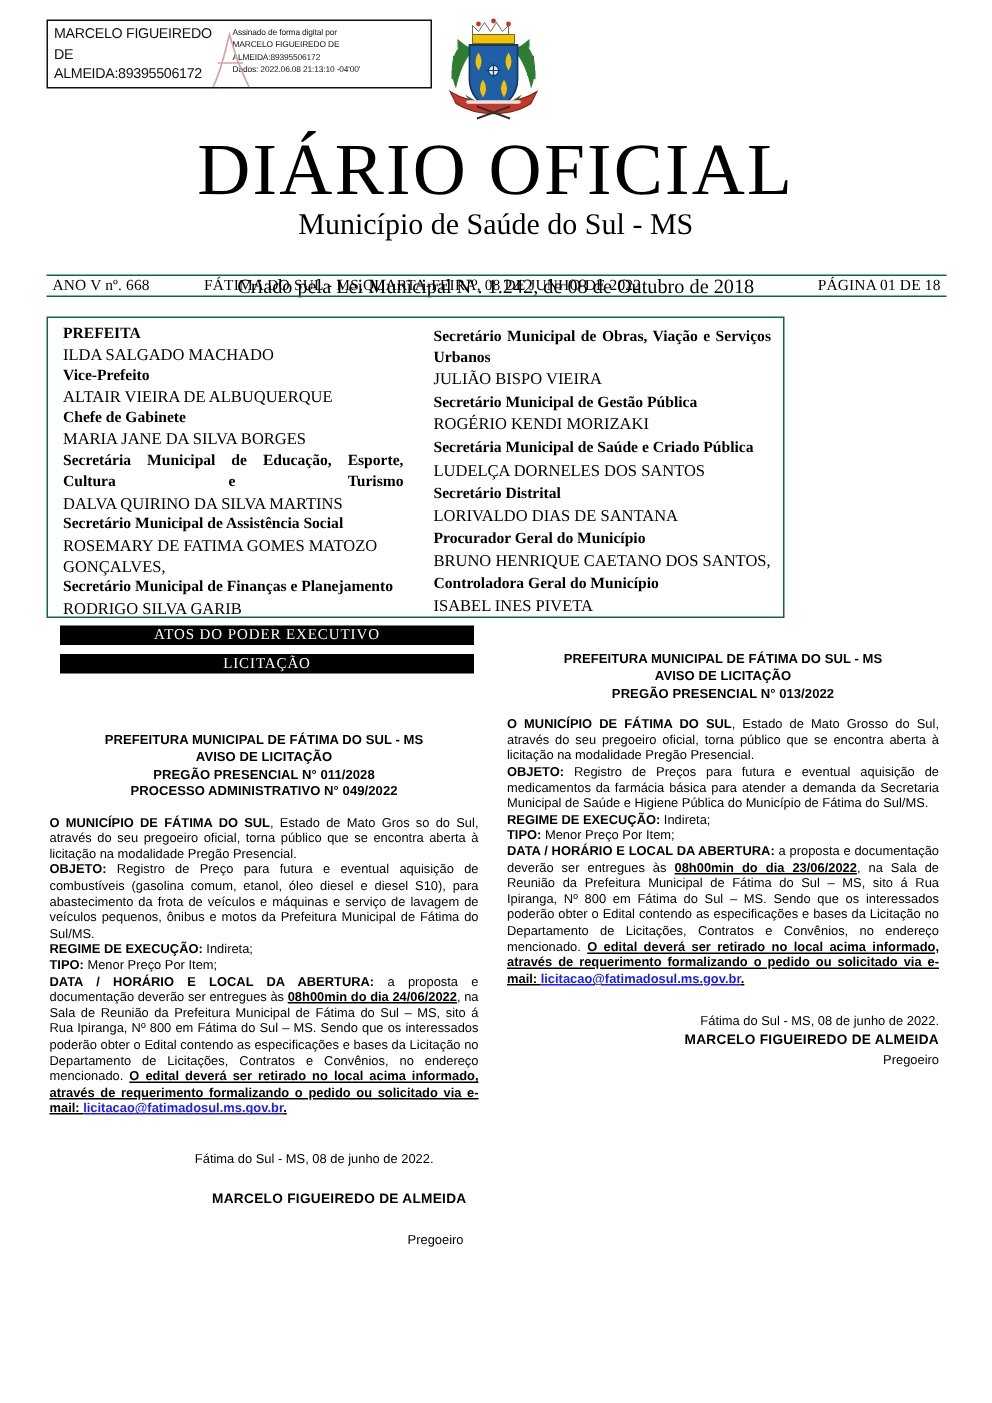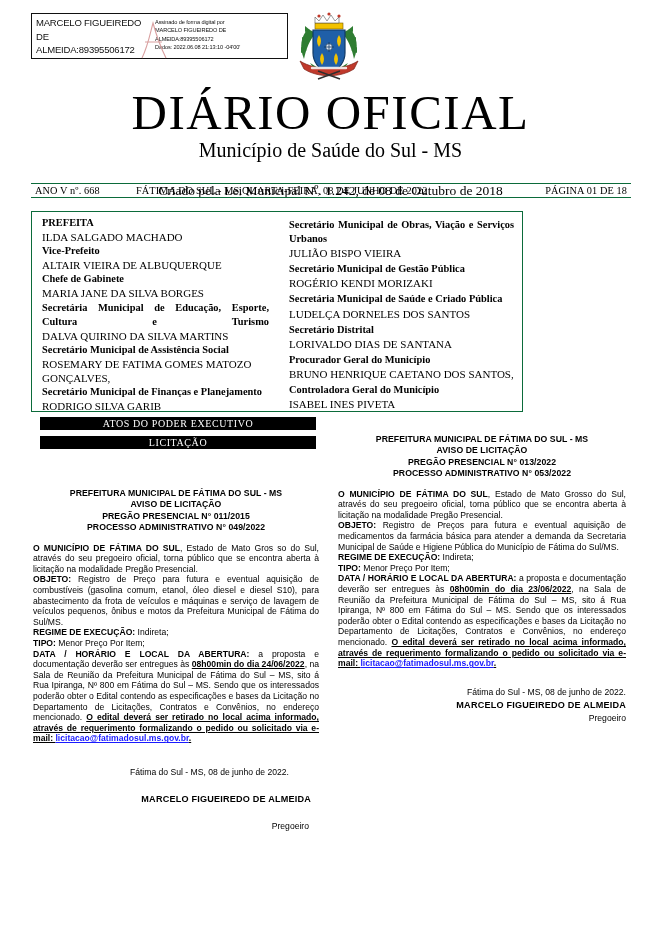--- a/index.html
+++ b/index.html
@@ -290,21 +290,21 @@
   </div>
 </div>
 
 <div class="banner" id="banner-atos">ATOS DO PODER EXECUTIVO</div>
 <div class="banner" id="banner-lic">LICITAÇÃO</div>
 
 <div class="col" id="col-left">
   <div class="art-head">
     <div>PREFEITURA MUNICIPAL DE FÁTIMA DO SUL - MS</div>
     <div>AVISO DE LICITAÇÃO</div>
-    <div>PREGÃO PRESENCIAL N° 011/2015</div>
+    <div>PREGÃO PRESENCIAL N° 011/2028</div>
     <div>PROCESSO ADMINISTRATIVO N° 049/2022</div>
   </div>
   <div class="art-body">
     <p><b>O MUNICÍPIO DE FÁTIMA DO SUL</b><span>, Estado de Mato Gros so do Sul, através do seu pregoeiro oficial, torna público que se encontra aberta à licitação na modalidade Pregão Presencial.</span></p>
     <p><b>OBJETO:</b><span> Registro de Preço para futura e eventual aquisição de combustíveis (gasolina comum, etanol, óleo diesel e diesel S10), para abastecimento da frota de veículos e máquinas e serviço de lavagem de veículos pequenos, ônibus e motos da Prefeitura Municipal de Fátima do Sul/MS.</span></p>
     <p><b>REGIME DE EXECUÇÃO:</b><span> Indireta;</span></p>
     <p><b>TIPO:</b><span> Menor Preço Por Item;</span></p>
     <p><b>DATA / HORÁRIO E LOCAL DA ABERTURA:</b><span> a proposta e documentação deverão ser entregues às </span><span class="u">08h00min do dia 24/06/2022</span><span>, na Sala de Reunião da Prefeitura Municipal de Fátima do Sul – MS, sito á Rua Ipiranga, Nº 800 em Fátima do Sul – MS. Sendo que os interessados poderão obter o Edital contendo as especificações e bases da Licitação no Departamento de Licitações, Contratos e Convênios, no endereço mencionado. </span><span class="u">O edital deverá ser retirado no local acima informado, através de requerimento formalizando o pedido ou solicitado via e-mail: </span><a class="email" href="#">licitacao@fatimadosul.ms.gov.br</a><span class="u">.</span></p>
   </div>
   <div class="sign-block">
@@ -312,21 +312,20 @@
     <span class="sign-name">MARCELO FIGUEIREDO DE ALMEIDA</span>
     <span class="sign-role">Pregoeiro</span>
   </div>
 </div>
 
 <div class="col" id="col-right">
   <div class="art-head">
     <div>PREFEITURA MUNICIPAL DE FÁTIMA DO SUL - MS</div>
     <div>AVISO DE LICITAÇÃO</div>
     <div>PREGÃO PRESENCIAL N° 013/2022</div>
-    <div>PROCESSO ADMINISTRATIVO N° 053/2022</div>
   </div>
   <div class="art-body">
     <p><b>O MUNICÍPIO DE FÁTIMA DO SUL</b><span>, Estado de Mato Grosso do Sul, através do seu pregoeiro oficial, torna público que se encontra aberta à licitação na modalidade Pregão Presencial.</span></p>
     <p><b>OBJETO:</b><span> Registro de Preços para futura e eventual aquisição de medicamentos da farmácia básica para atender a demanda da Secretaria Municipal de Saúde e Higiene Pública do Município de Fátima do Sul/MS.</span></p>
     <p><b>REGIME DE EXECUÇÃO:</b><span> Indireta;</span></p>
     <p><b>TIPO:</b><span> Menor Preço Por Item;</span></p>
     <p><b>DATA / HORÁRIO E LOCAL DA ABERTURA:</b><span> a proposta e documentação deverão ser entregues às </span><span class="u">08h00min do dia 23/06/2022</span><span>, na Sala de Reunião da Prefeitura Municipal de Fátima do Sul – MS, sito á Rua Ipiranga, Nº 800 em Fátima do Sul – MS. Sendo que os interessados poderão obter o Edital contendo as especificações e bases da Licitação no Departamento de Licitações, Contratos e Convênios, no endereço mencionado. </span><span class="u">O edital deverá ser retirado no local acima informado, através de requerimento formalizando o pedido ou solicitado via e-mail: </span><a class="email" href="#">licitacao@fatimadosul.ms.gov.br</a><span class="u">.</span></p>
   </div>
   <div class="sign-block">
     <span class="sign-place">Fátima do Sul - MS, 08 de junho de 2022.</span>

